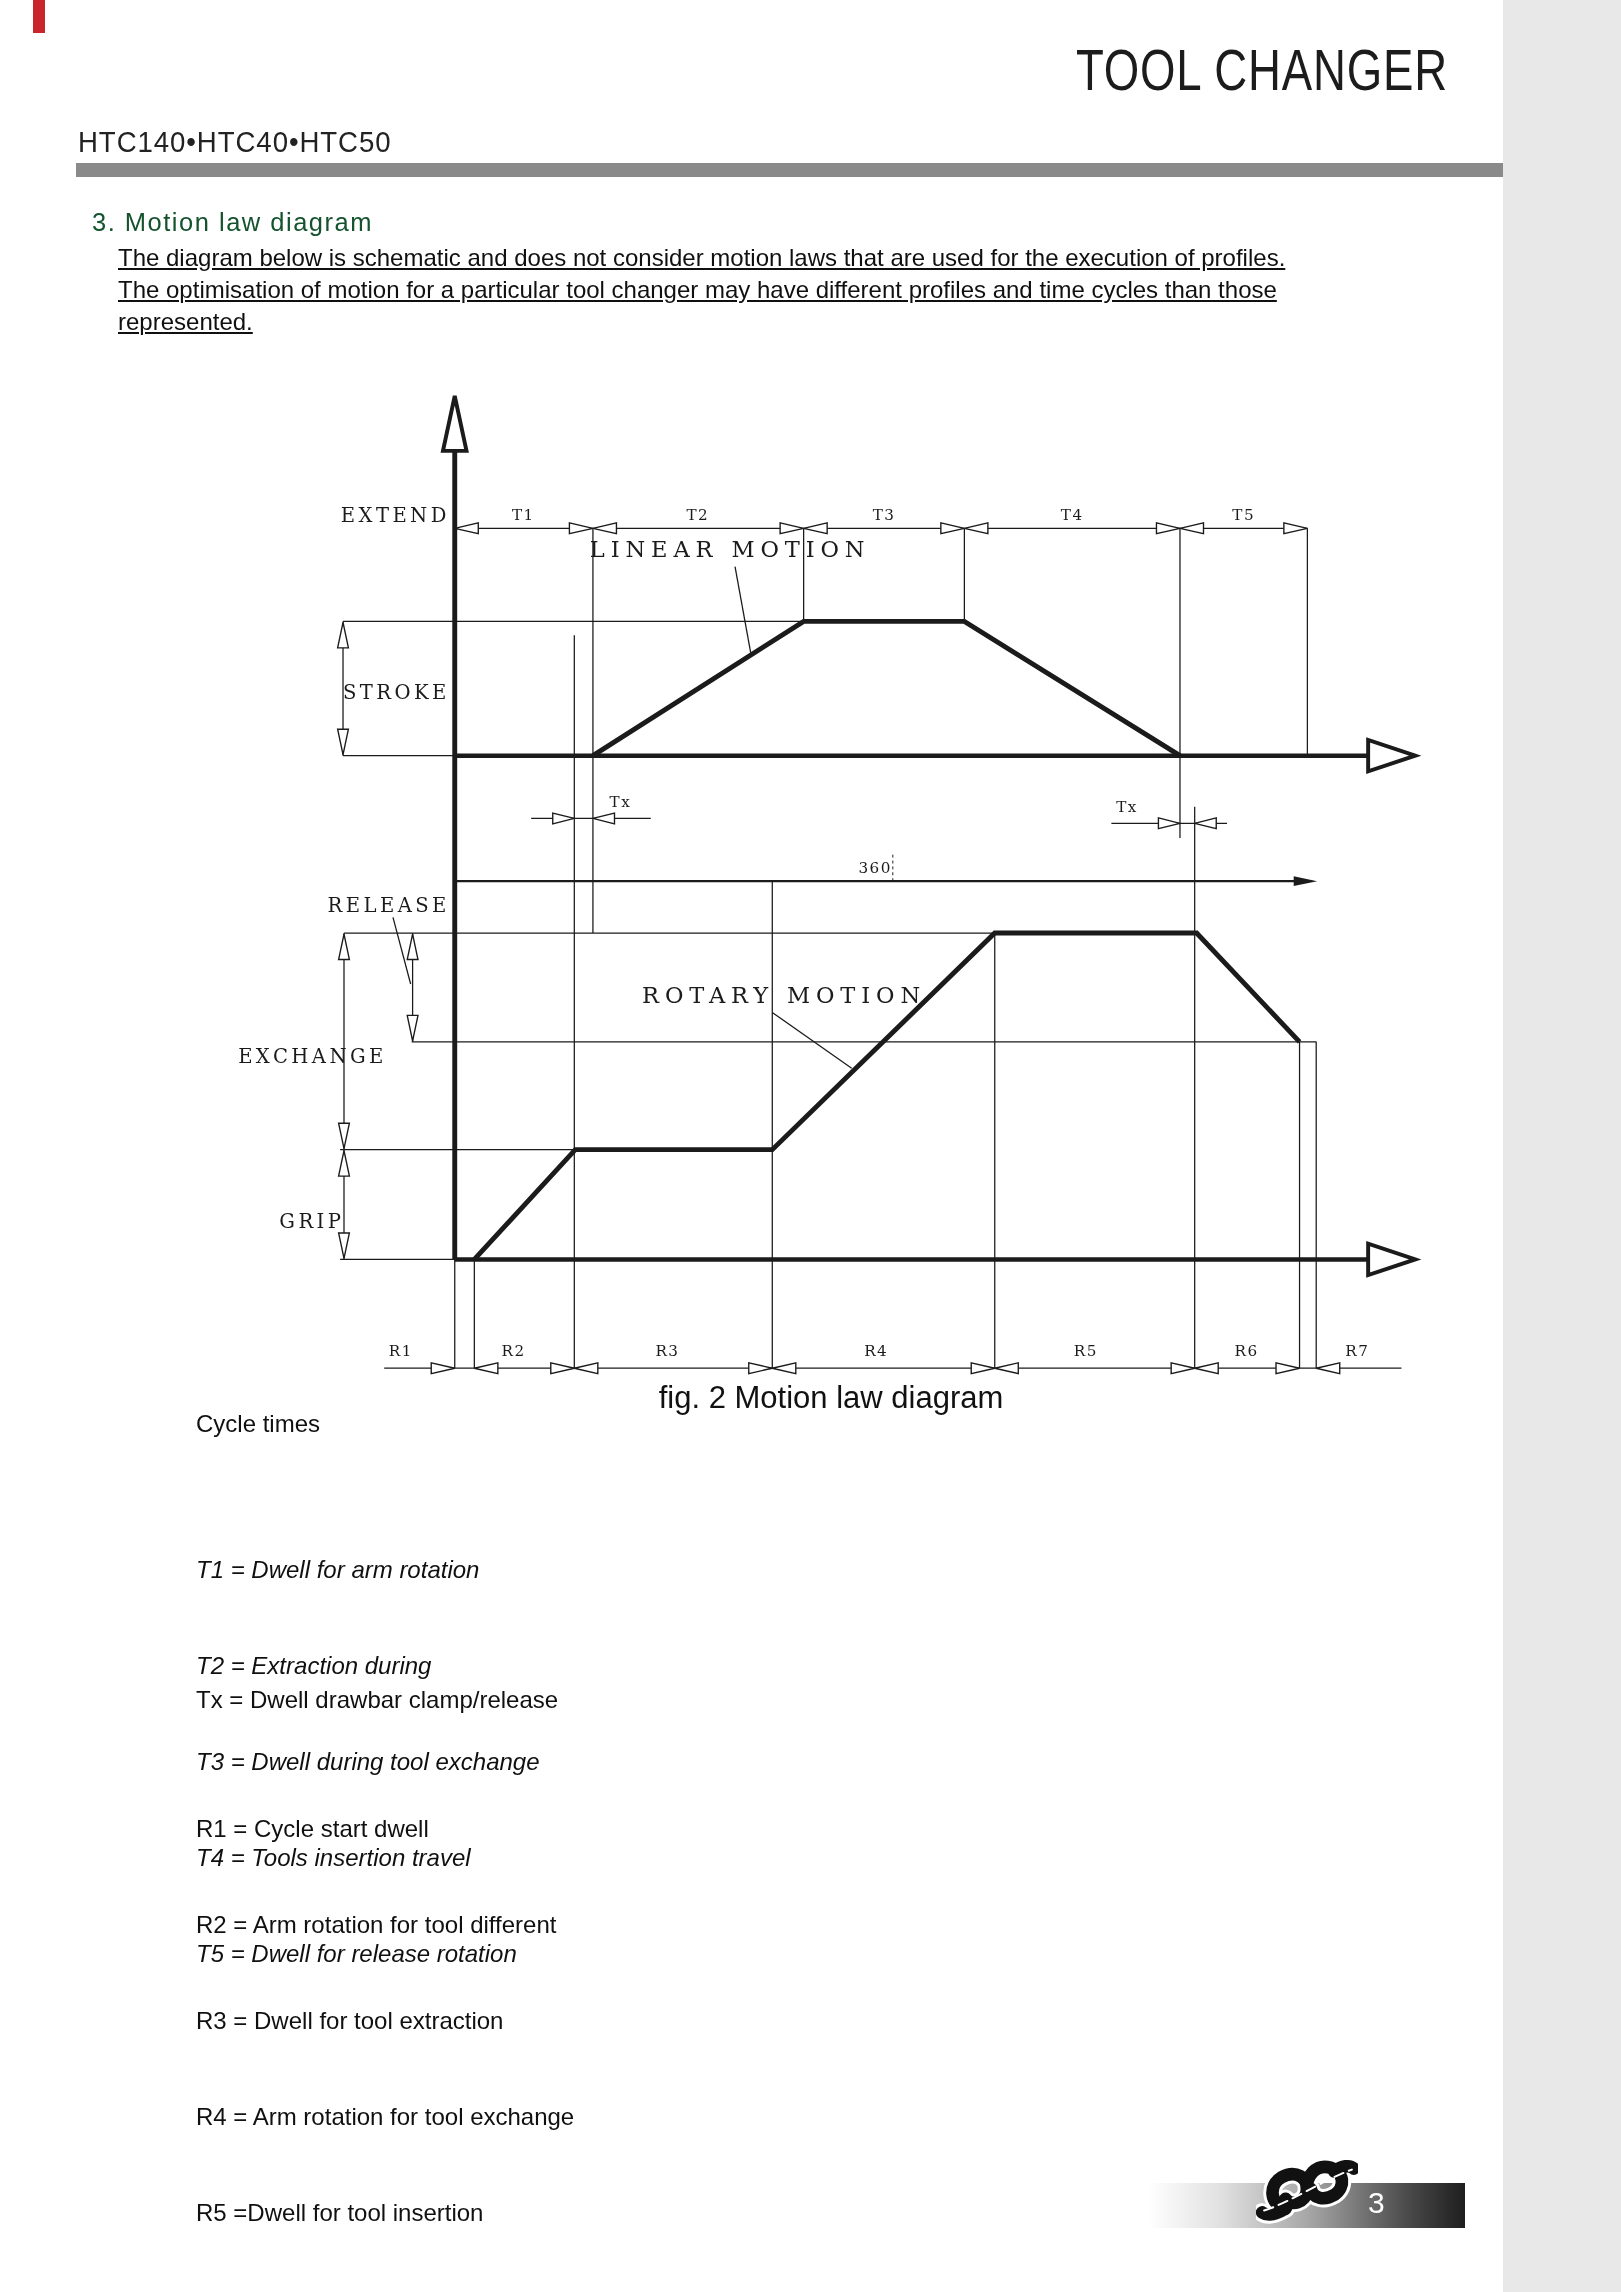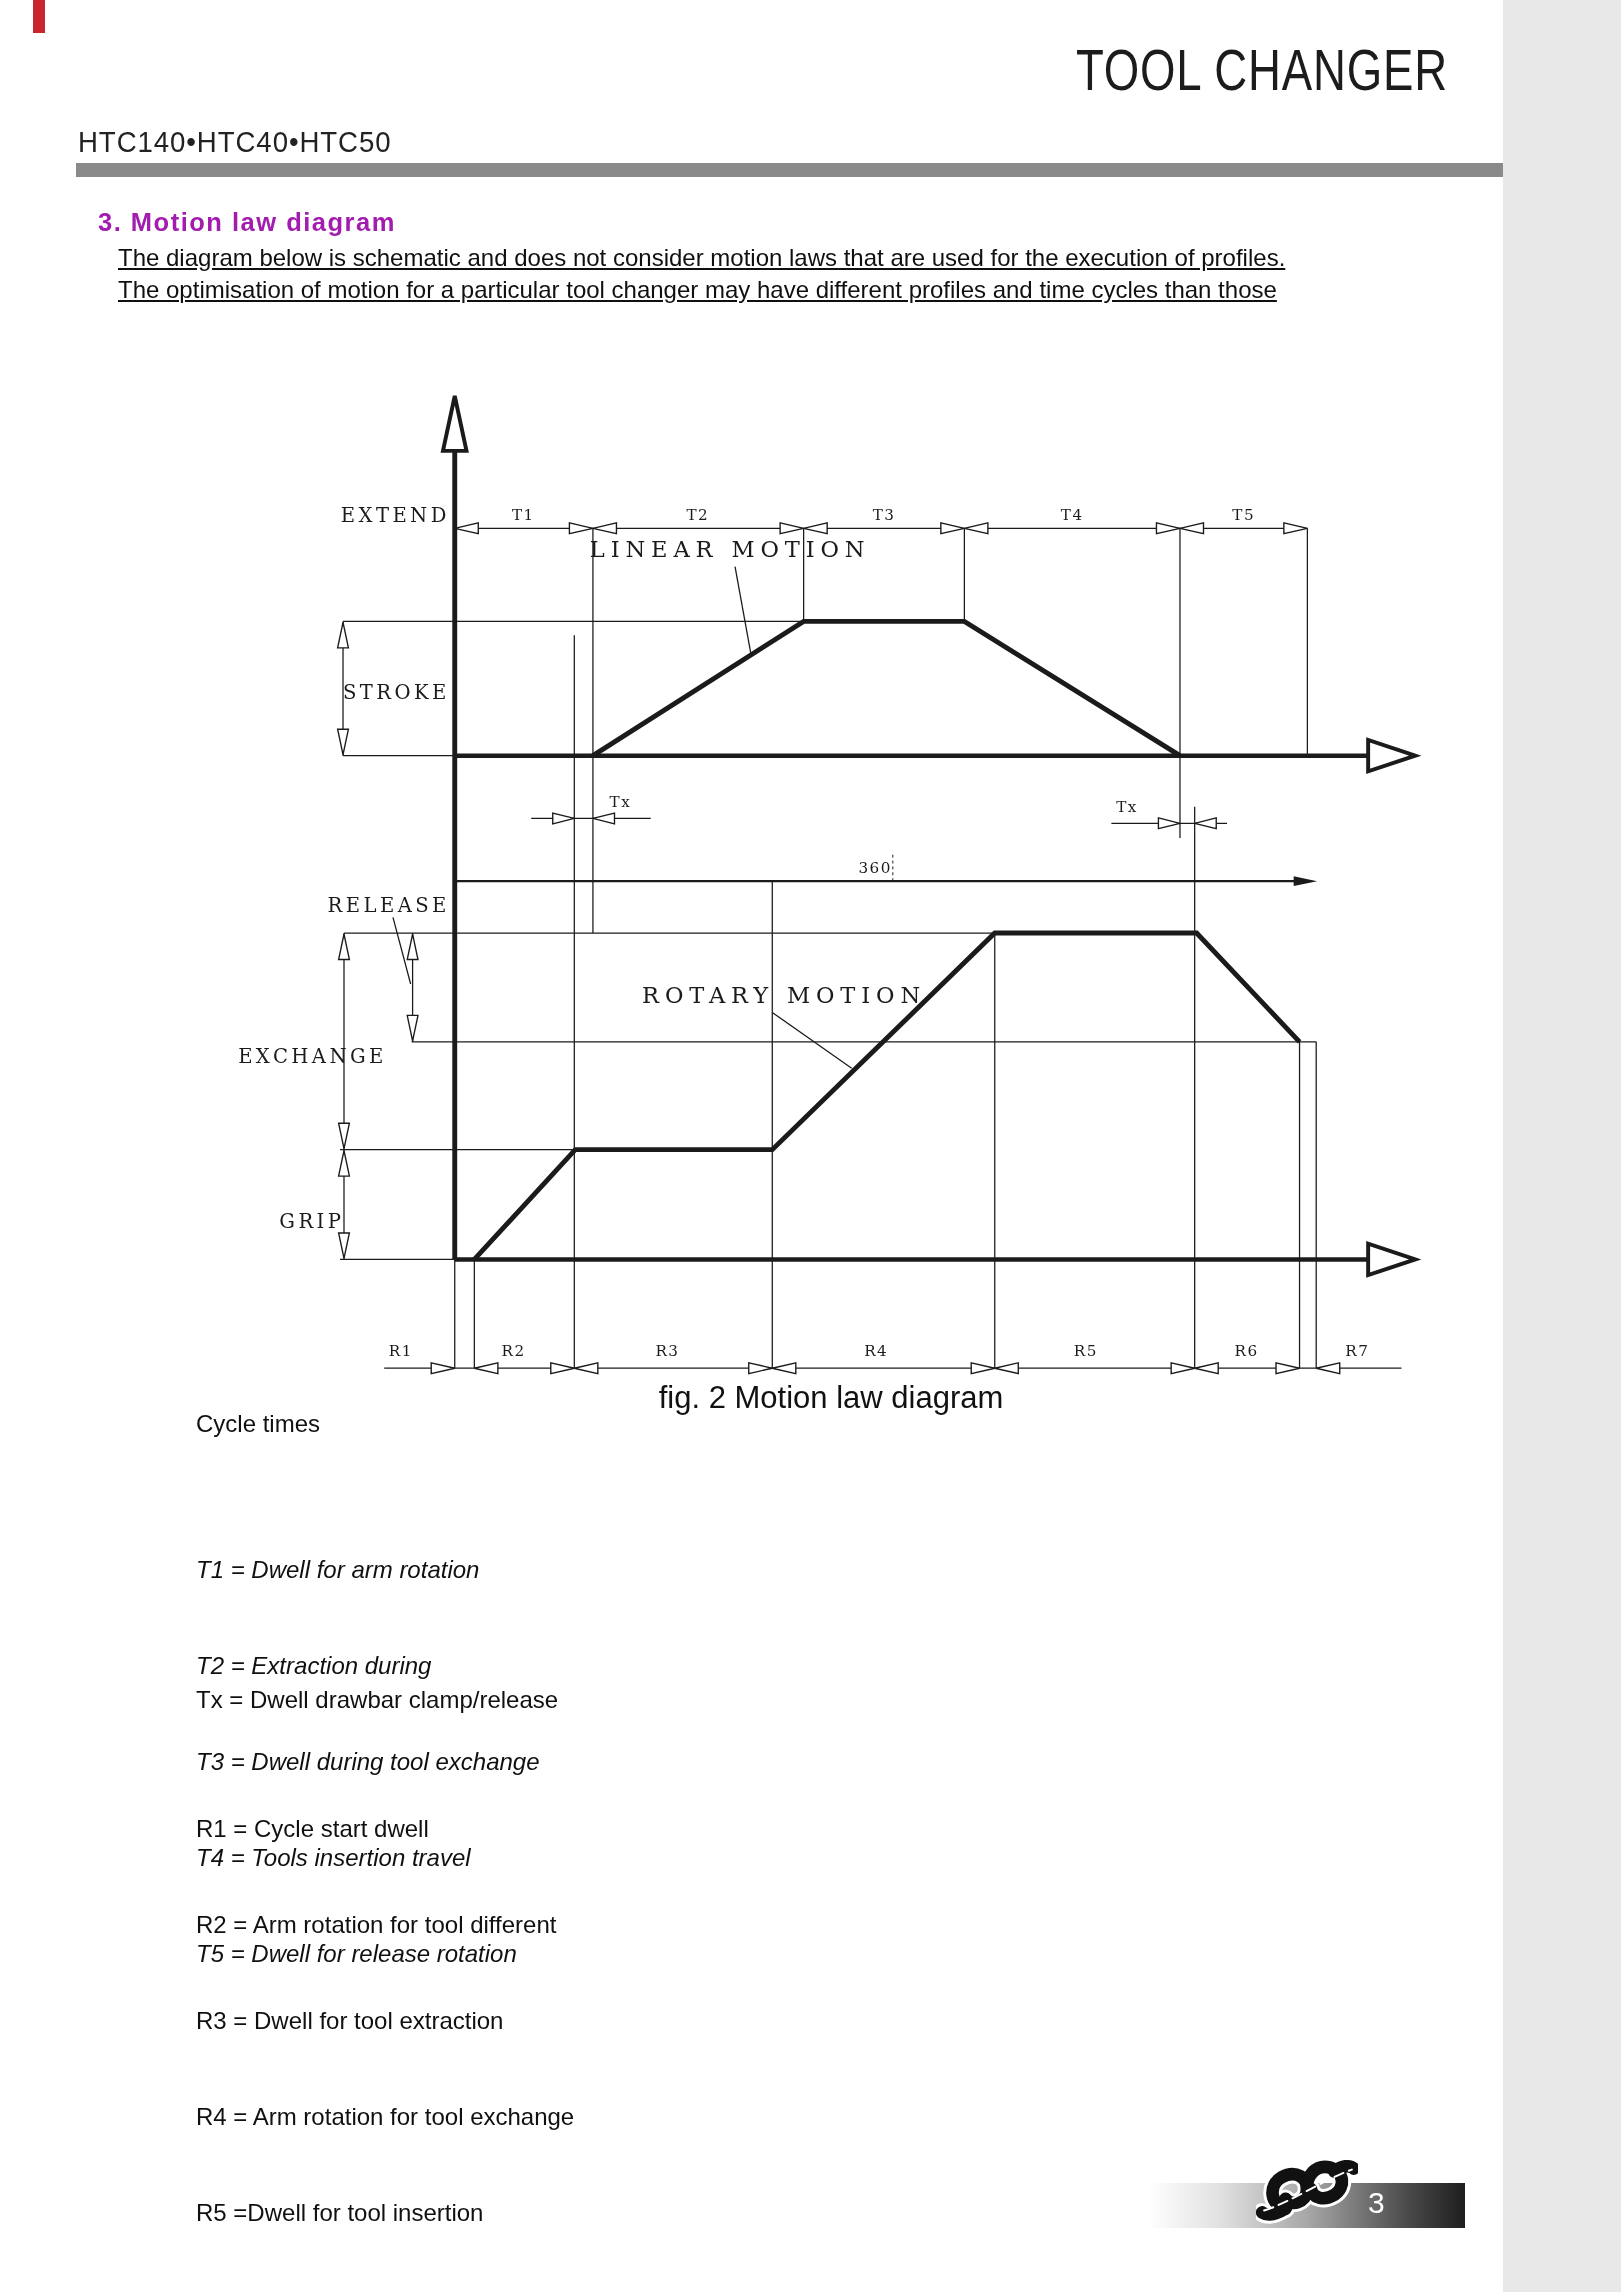--- a/index.html
+++ b/index.html
@@ -9,21 +9,21 @@
 
   
   #red-tick{left:33px;top:0;width:11.8px;height:33px;background:#c9252c;}
   #doc-title{right:55px;top:37px;font-size:57px;font-weight:400;color:#1c1c1c;
              transform:scaleX(0.80);transform-origin:right top;white-space:nowrap;letter-spacing:1px;}
   #models{left:78px;top:125px;font-size:30px;font-weight:400;color:#222;
           transform:scaleX(0.92);transform-origin:left top;letter-spacing:1px;white-space:nowrap;}
   #rule{left:76px;top:163px;width:1492px;height:13.7px;background:#8a8a8a;}
 
   
-  #sec-heading{left:98px;top:208px;font-size:25.5px;font-weight:700;color:#a21caf;letter-spacing:1.5px;white-space:nowrap;}
+  #sec-heading{left:92px;top:208px;font-size:25.5px;font-weight:400;color:#14532d;letter-spacing:1.5px;white-space:nowrap;}
   #para{left:118px;top:242px;width:1392px;font-size:24px;line-height:32px;color:#101010;text-decoration:underline;}
 
   
   #diagram{left:0;top:0;width:1621px;height:1431px;}
   .ln{stroke:#1b1b1b;stroke-width:1.3px;fill:none;}
   .med{stroke-width:2.2px;}
   .thick{stroke-width:5px;}
   .base{stroke-width:4.5px;}
   .dash{stroke-dasharray:3,3;stroke-width:1px;}
   .arr{fill:#ffffff;stroke:#1b1b1b;stroke-width:1.4px;}
@@ -57,20 +57,21 @@
   <div class="abs" id="red-tick"></div>
 
   <div class="abs" id="doc-title">TOOL CHANGER</div>
   <div class="abs" id="models">HTC140•HTC40•HTC50</div>
   <div class="abs" id="rule"></div>
 
   <div class="abs" id="sec-heading">3.  Motion law diagram</div>
   <div class="abs" id="para">
     <div>The diagram below is schematic and does not consider motion laws that are used for the execution of profiles.</div>
     <div>The optimisation of motion for a particular tool changer may have different profiles and time cycles than those</div>
+    <div>represented.</div>
   </div>
 
   <svg class="abs" id="diagram" viewBox="0 0 1654 1460" xmlns="http://www.w3.org/2000/svg">
 
     <g>
       <line class="ln thick" x1="464" y1="456" x2="464" y2="1285"></line>
       <polygon class="arrbig" points="464,404 452,460 476,460"></polygon>
     </g>
     <g>
       <line class="ln base" x1="464" y1="771" x2="1398" y2="771"></line>

